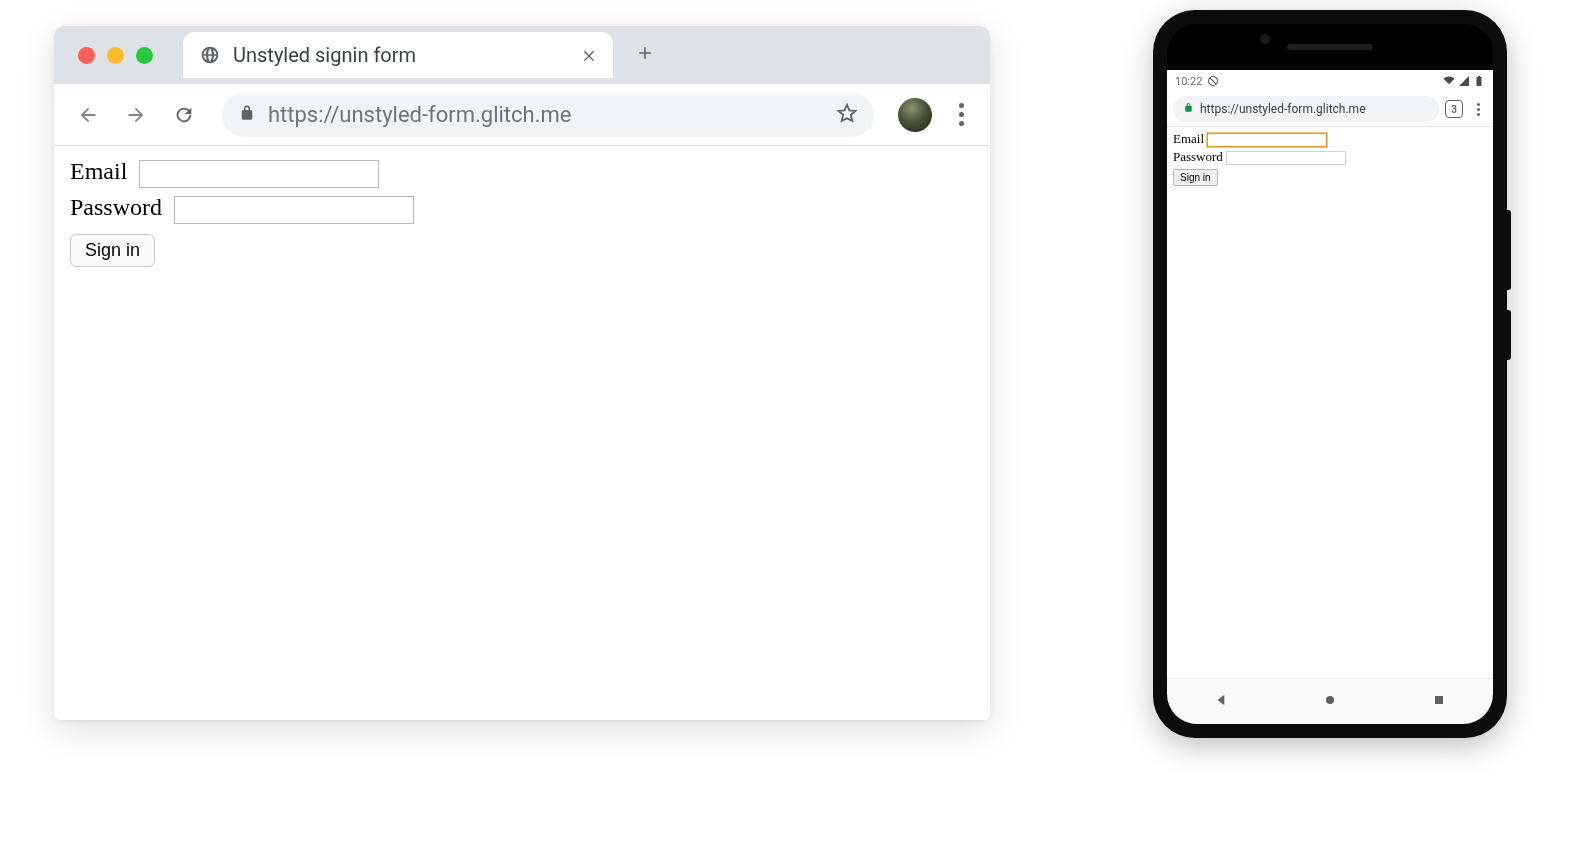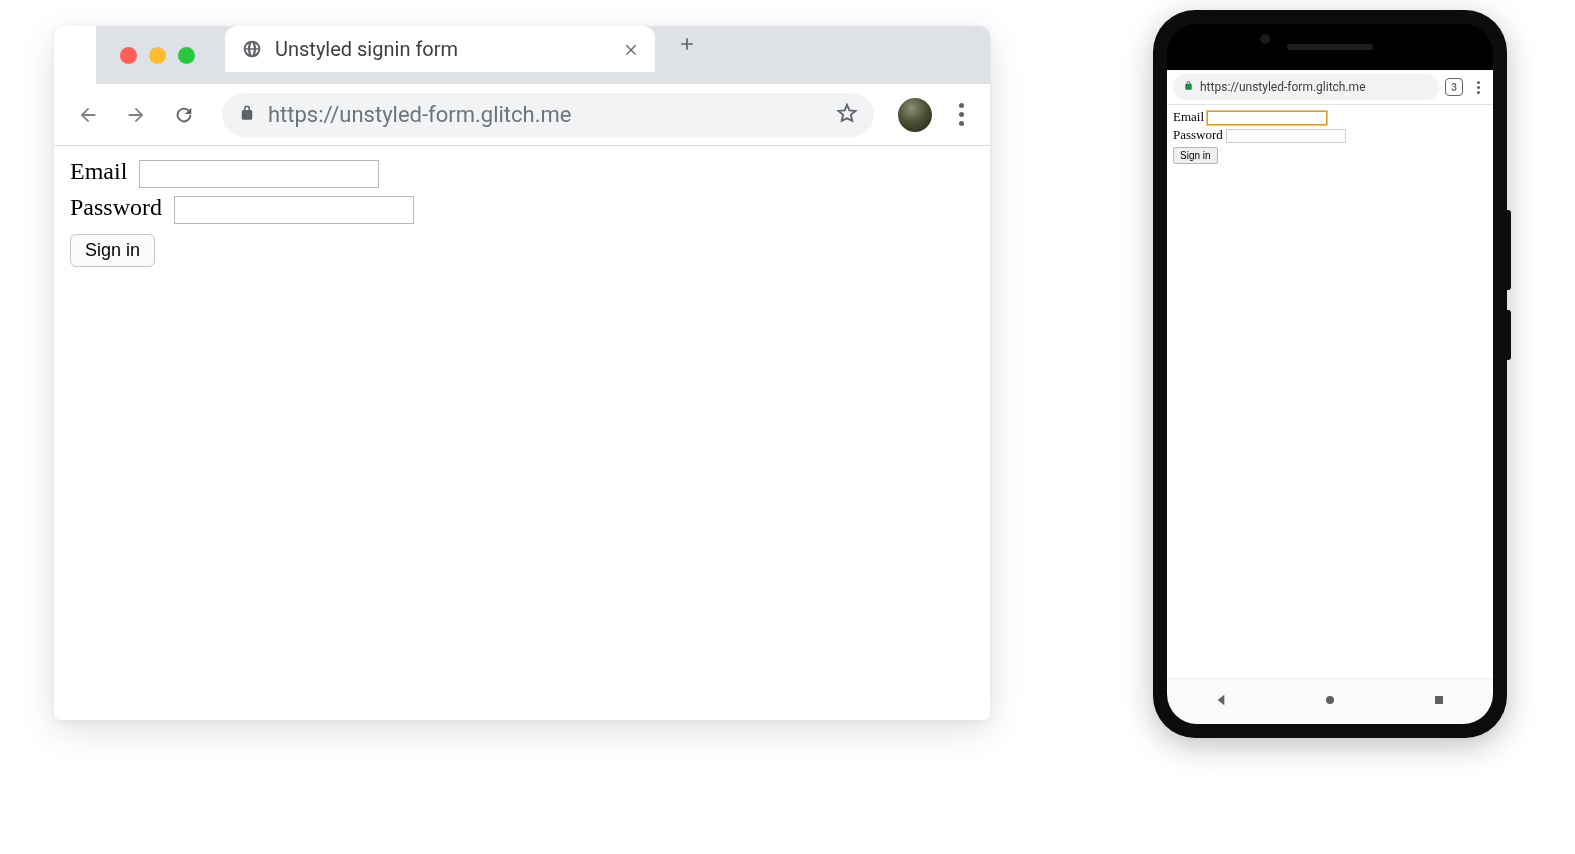--- a/index.html
+++ b/index.html
@@ -21,24 +21,23 @@
       background: #fff;
       border-radius: 10px 10px 6px 6px;
       box-shadow: 0 10px 36px rgba(0,0,0,0.12), 0 2px 6px rgba(0,0,0,0.06);
       overflow: hidden;
     }
 
     .tabstrip {
       height: 58px;
       background: #dee1e6;
       display: flex;
-      align-items: flex-start;
+      align-items: center;
       padding-left: 18px;
       position: relative;
-      margin-left: 42px;
     }
 
     .traffic-lights {
       display: flex;
       gap: 12px;
       align-items: center;
       height: 100%;
       padding-left: 6px;
       padding-right: 30px;
     }
@@ -368,20 +367,47 @@
 </div>
 
 <div class="phone">
   <div class="phone-inner">
     <div class="phone-top">
       <div class="front-cam"></div>
       <div class="speaker"></div>
     </div>
 
     <div class="phone-screen">
+      <div class="statusbar">
+        <div class="sb-left">
+          <span>10:22</span>
+          <span class="sb-icon">
+            <svg viewBox="0 0 24 24">
+                <path d="M12 2a10 10 0 1 0 0 20 10 10 0 0 0 0-20zm0 18a8 8 0 0 1-6.32-12.9L16.9 18.32A7.97 7.97 0 0 1 12 20zm6.32-3.1L7.1 5.68A8 8 0 0 1 18.32 16.9z"></path>
+              </svg>
+          </span>
+        </div>
+        <div class="sb-right">
+          <span class="sb-icon">
+            <svg viewBox="0 0 24 24">
+                <path d="M12 18.5 1 7.5C4 4.5 7.9 3 12 3s8 1.5 11 4.5L12 18.5z"></path>
+              </svg>
+          </span>
+          <span class="sb-icon">
+            <svg viewBox="0 0 24 24">
+                <path d="M2 22h20V2L2 22z"></path>
+              </svg>
+          </span>
+          <span class="sb-icon">
+            <svg viewBox="0 0 24 24">
+                <path d="M7 4h3V2h4v2h3v18H7V4z"></path>
+              </svg>
+          </span>
+        </div>
+      </div>
 
       <div class="m-toolbar">
         <div class="m-omnibox">
           <span class="lock">
             <svg viewBox="0 0 24 24">
                 <path d="M17 8h-1V6a4 4 0 0 0-8 0v2H7a2 2 0 0 0-2 2v9a2 2 0 0 0 2 2h10a2 2 0 0 0 2-2v-9a2 2 0 0 0-2-2zm-7-2a2 2 0 1 1 4 0v2h-4V6z"></path>
               </svg>
           </span>
           <span>https://unstyled-form.glitch.me</span>
         </div>

